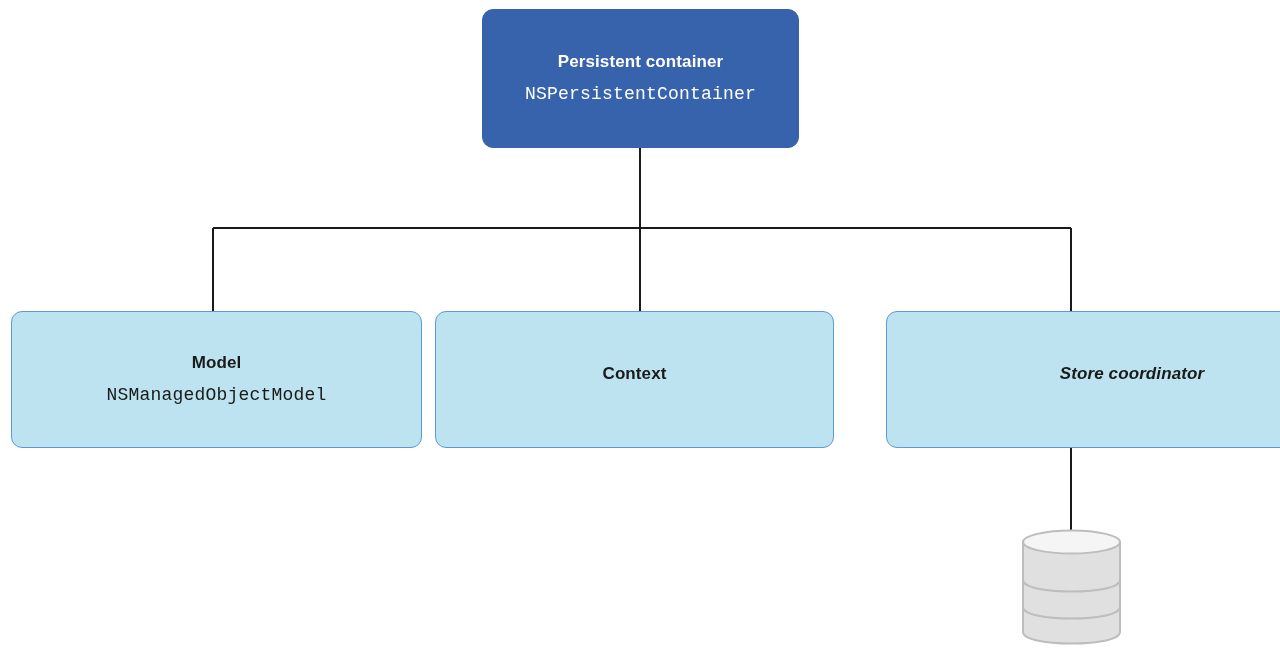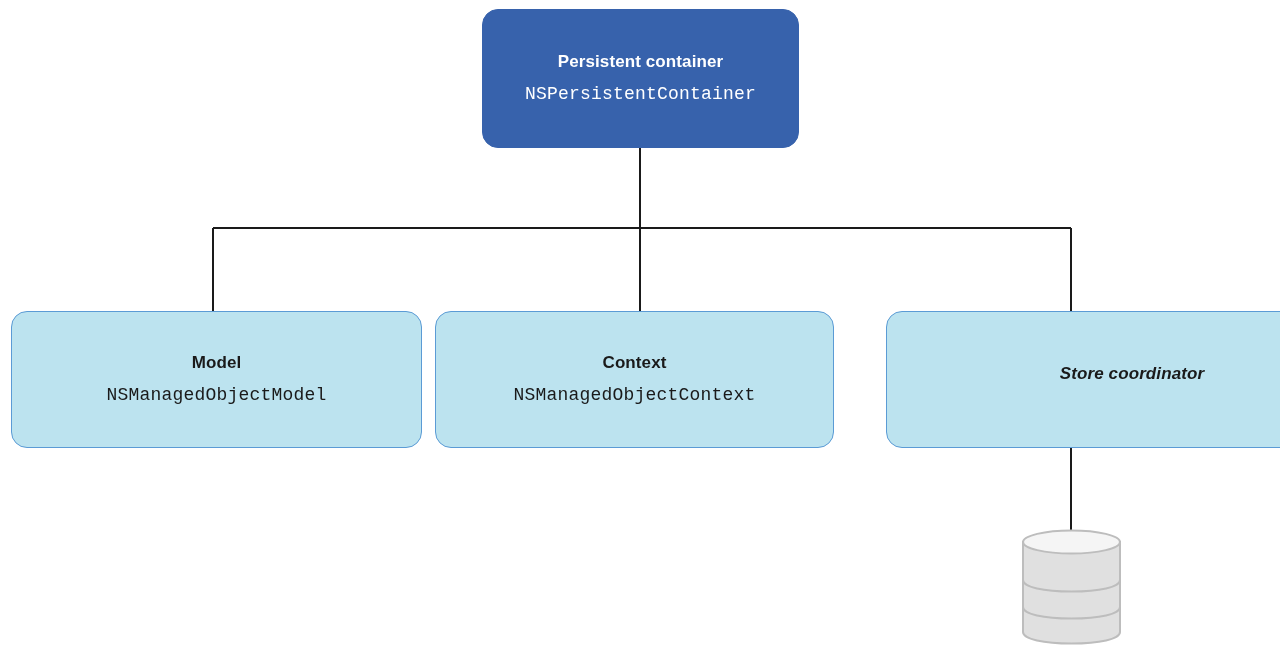--- a/index.html
+++ b/index.html
@@ -30,21 +30,21 @@
     height: 658px;
     pointer-events: none;
   }
   .node {
     position: absolute;
     box-sizing: border-box;
     display: flex;
     flex-direction: column;
     align-items: center;
     justify-content: center;
-    border-radius: 16px;
+    border-radius: 11px;
     text-align: center;
   }
   .node .node-title {
     font-family: "Liberation Sans", sans-serif;
     font-weight: bold;
     font-size: 17px;
     line-height: 20px;
     letter-spacing: 0.1px;
     margin-bottom: 11px;
   }
@@ -109,21 +109,20 @@
     <div class="node-class">NSPersistentContainer</div>
   </div>
 
   <div class="node node-leaf node-model">
     <div class="node-title">Model</div>
     <div class="node-class">NSManagedObjectModel</div>
   </div>
 
   <div class="node node-leaf node-context">
     <div class="node-title">Context</div>
-    <div class="node-class">NSManagedObjectContext</div>
   </div>
 
   <div class="node node-leaf node-store">
     <div class="node-title">Store coordinator</div>
   </div>
 
   <svg class="db-icon" viewBox="0 0 101 117" width="101" height="117" xmlns="http://www.w3.org/2000/svg">
     <g fill="#e0e0e0" stroke="#bdbdbd" stroke-width="2">
 
       <path d="M2,66 L2,104 C2,111.2 23,115.5 50.5,115.5 C78,115.5 99,111.2 99,104 L99,66 Z"></path>

